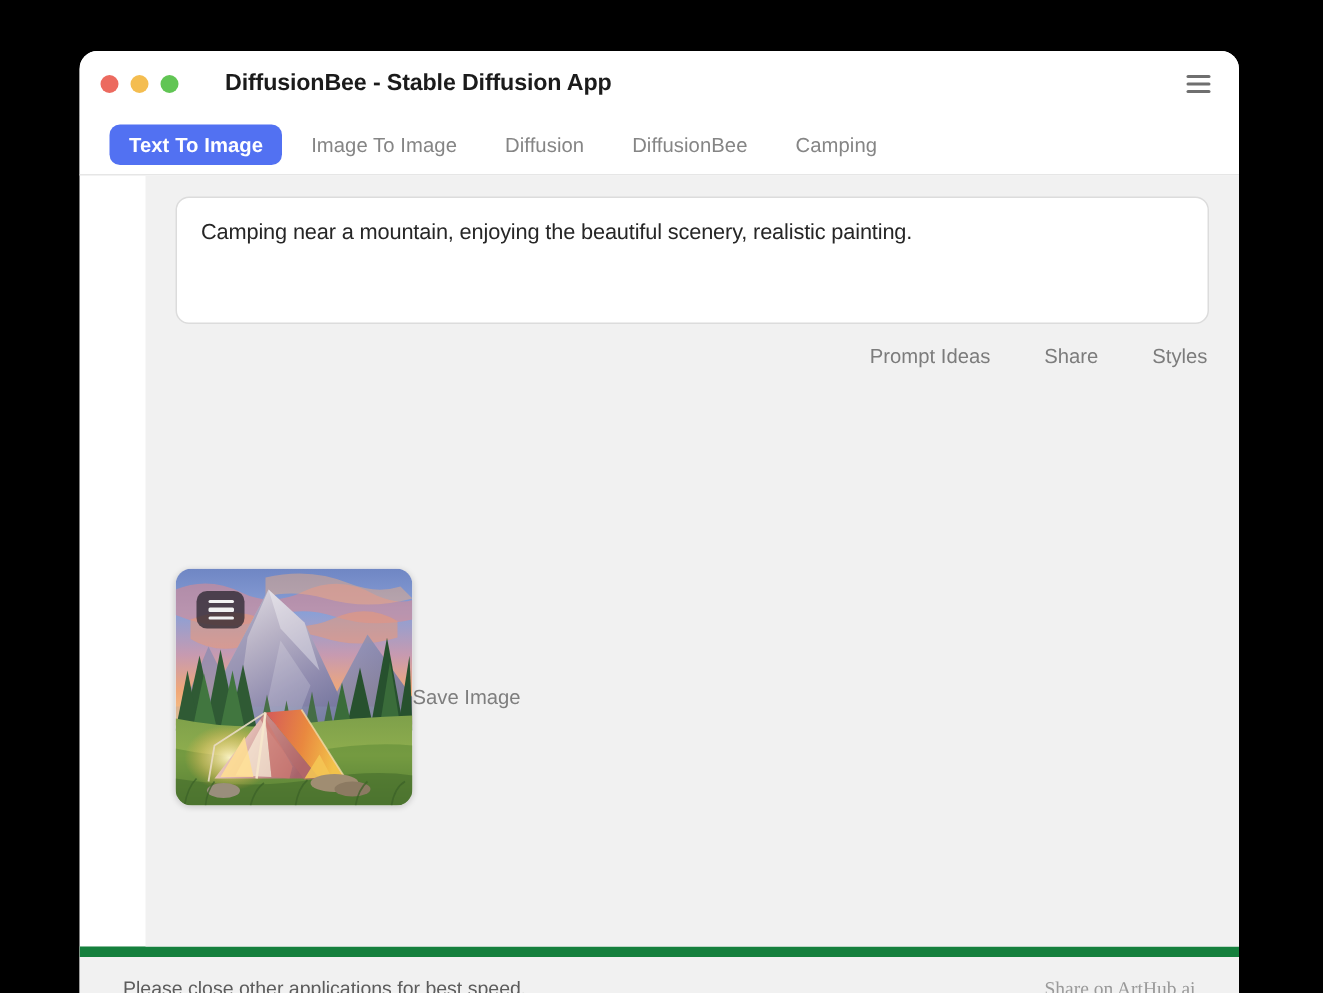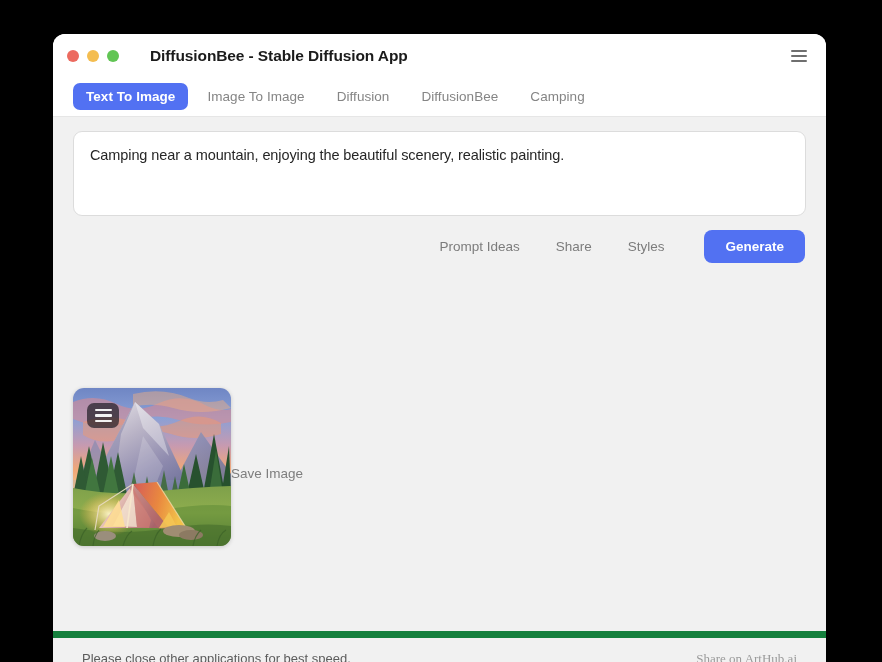--- a/index.html
+++ b/index.html
@@ -110,20 +110,21 @@
 
   
   #content {
     flex: 1 1 auto;
     background: #f1f1f1;
     display: flex;
     flex-direction: column;
     padding: 14px 20px 0 20px;
     position: relative;
     min-height: 0;
+    margin-left: 44px;
   }
 
   #prompt-box {
     background: #ffffff;
     border: 1px solid #dcdcdc;
     border-radius: 9px;
     height: 85px;
     padding: 14px 16px;
     flex: 0 0 auto;
   }
@@ -270,21 +271,20 @@
   <div id="content">
 
     <div id="prompt-box">
       <div id="prompt-text">Camping near a mountain, enjoying the beautiful scenery, realistic painting.</div>
     </div>
 
     <div id="action-row">
       <div class="action-link">Prompt Ideas</div>
       <div class="action-link">Share</div>
       <div class="action-link">Styles</div>
-      <button id="generate-button">Generate</button>
     </div>
 
     <div id="result-area">
 
       <div id="result-image-wrap">
         <div id="result-image" title="Generated painting of a tent camping near a mountain at sunset">
           <svg width="158" height="158" viewBox="0 0 158 158" preserveAspectRatio="none">
             <defs>
               <linearGradient id="sky" x1="0" y1="0" x2="0" y2="1">
                 <stop offset="0%" stop-color="#6f86c4"></stop>

